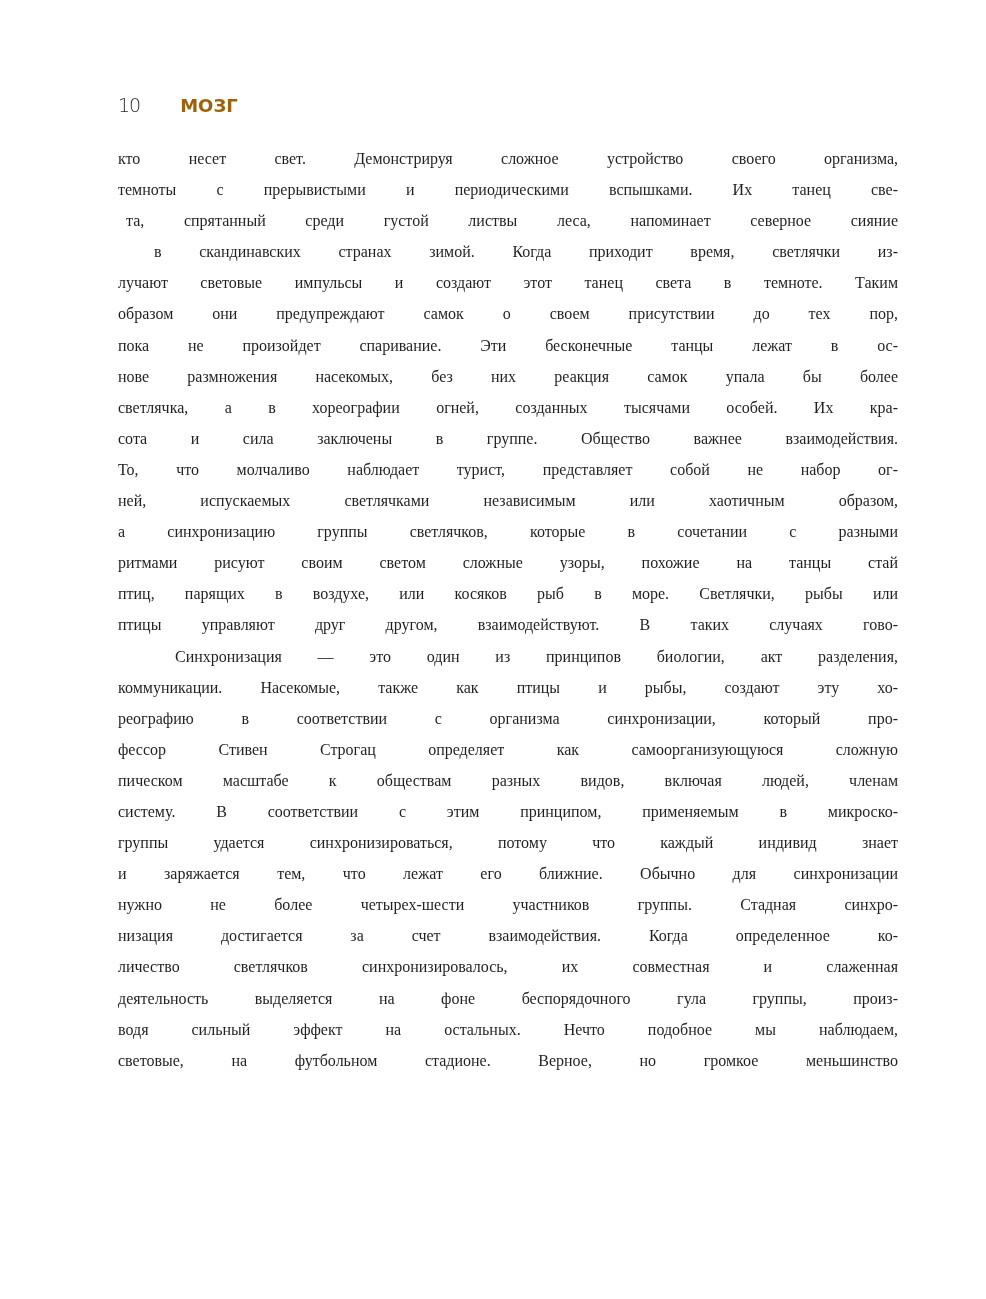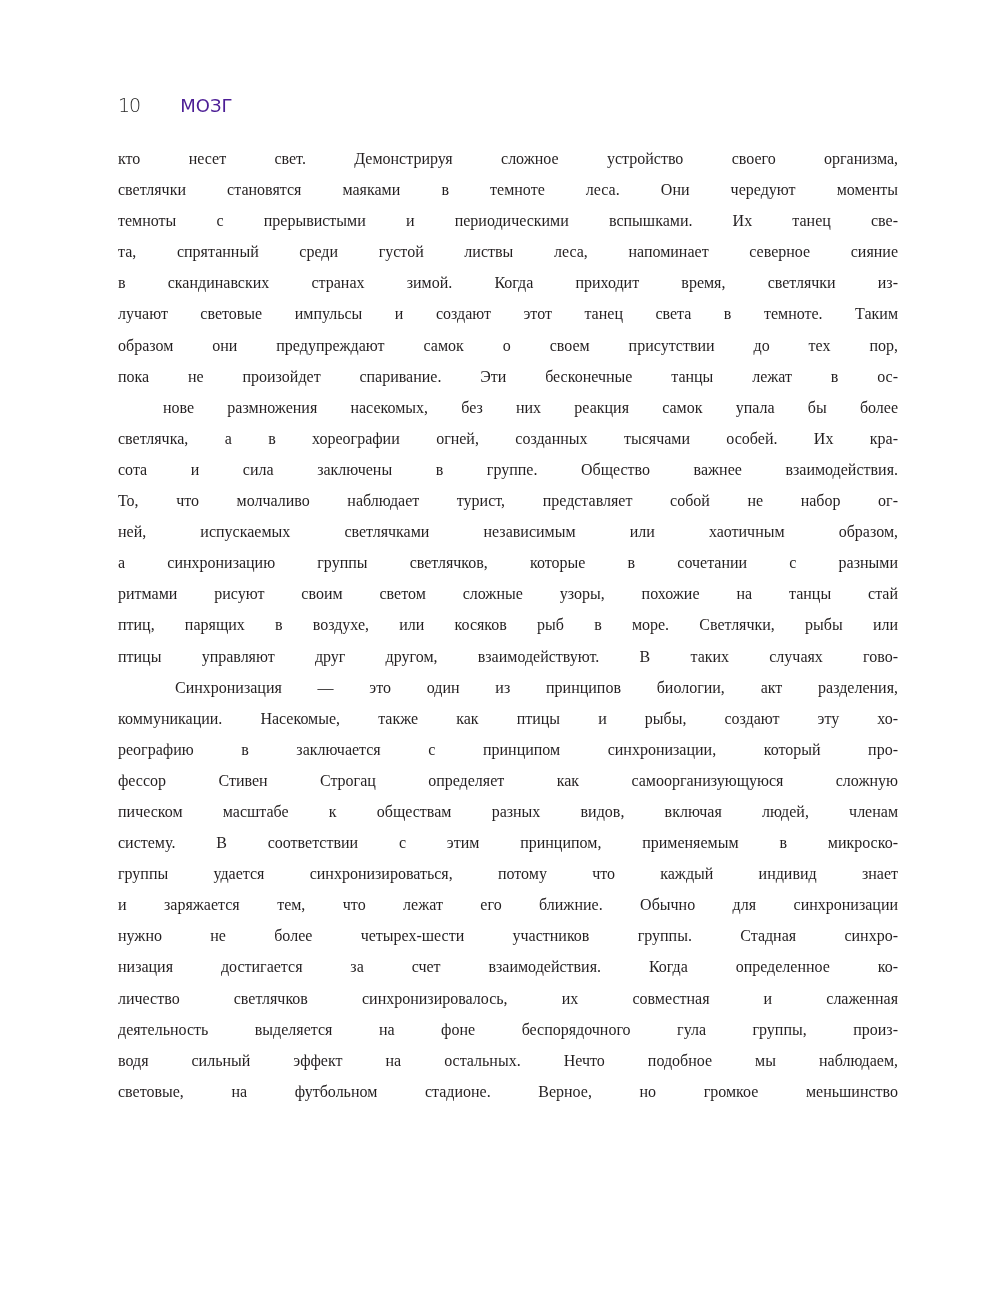--- a/index.html
+++ b/index.html
@@ -1,20 +1,20 @@
 <!DOCTYPE html>
 <html><head>
 <meta charset="utf-8">
 <style>
   html, body { margin: 0; padding: 0; background: #ffffff; }
   body { width: 986px; height: 1299px; position: relative; overflow: hidden; }
   .page { position: absolute; left: 0; top: 2px; width: 986px; height: 1299px; background: #ffffff; }
   .header { position: absolute; top: 88px; left: 118px; height: 30px; display: flex; align-items: center; }
   .page-num { font-family: "DejaVu Sans", sans-serif; font-size: 19px; color: #2a2a2a; letter-spacing: -1px; font-weight: 300; }
-  .running-title { font-family: "DejaVu Sans", sans-serif; font-size: 18px; color: #4c1d95; margin-left: 40px; font-weight: 400; letter-spacing: 0px; }
+  .running-title { font-family: "DejaVu Sans", sans-serif; font-size: 18px; color: #a16207; margin-left: 40px; font-weight: 700; letter-spacing: 0px; }
   .body-text { position: absolute; top: 141px; left: 118px; width: 780px; }
   .line {
     font-family: Liberation Serif, serif;
     font-size: 16px;
     line-height: 31.1px;
     height: 31.1px;
     color: #231f20;
     white-space: nowrap;
     text-align: justify;
     text-align-last: justify;
@@ -29,42 +29,41 @@
 <div class="page">
   <div class="header">
     <span class="page-num">10</span>
     <span class="running-title">МОЗГ</span>
   </div>
 
   <div class="body-text">
 
     <div>
       <div class="line" style="white-space: nowrap;">кто несет свет. Демонстрируя сложное устройство своего организма,</div>
-      <div class="line" style="white-space: nowrap;">светлячки становятся маяками в темноте леса. Они чередуют моменты</div>
       <div class="line" style="white-space: nowrap;">темноты с прерывистыми и периодическими вспышками. Их танец све-</div>
-      <div class="line" style="white-space: nowrap;">та, спрятанный среди густой листвы леса, напоминает северное сияние</div>
-      <div class="line" style="white-space: nowrap;">в скандинавских странах зимой. Когда приходит время, светлячки из-</div>
+      <div class="line" style="white-space: nowrap; margin-left: 8px;">та, спрятанный среди густой листвы леса, напоминает северное сияние</div>
+      <div class="line" style="white-space: nowrap; margin-left: 36px;">в скандинавских странах зимой. Когда приходит время, светлячки из-</div>
       <div class="line" style="white-space: nowrap;">лучают световые импульсы и создают этот танец света в темноте. Таким</div>
       <div class="line" style="white-space: nowrap;">образом они предупреждают самок о своем присутствии до тех пор,</div>
       <div class="line" style="white-space: nowrap;">пока не произойдет спаривание. Эти бесконечные танцы лежат в ос-</div>
-      <div class="line" style="white-space: nowrap; margin-left: 45px;">нове размножения насекомых, без них реакция самок упала бы более</div>
+      <div class="line" style="white-space: nowrap;">нове размножения насекомых, без них реакция самок упала бы более</div>
       <div class="line" style="white-space: nowrap;">светлячка, а в хореографии огней, созданных тысячами особей. Их кра-</div>
       <div class="line" style="white-space: nowrap;">сота и сила заключены в группе. Общество важнее взаимодействия.</div>
       <div class="line" style="white-space: nowrap;">То, что молчаливо наблюдает турист, представляет собой не набор ог-</div>
       <div class="line" style="white-space: nowrap;">ней, испускаемых светлячками независимым или хаотичным образом,</div>
       <div class="line" style="white-space: nowrap;">а синхронизацию группы светлячков, которые в сочетании с разными</div>
       <div class="line" style="white-space: nowrap;">ритмами рисуют своим светом сложные узоры, похожие на танцы стай</div>
       <div class="line" style="white-space: nowrap;">птиц, парящих в воздухе, или косяков рыб в море. Светлячки, рыбы или</div>
       <div class="line" style="white-space: nowrap;">птицы управляют друг другом, взаимодействуют. В таких случаях гово-</div>
     </div>
 
     <div>
       <div class="line indent" style="white-space: nowrap;">Синхронизация — это один из принципов биологии, акт разделения,</div>
       <div class="line" style="white-space: nowrap;">коммуникации. Насекомые, также как птицы и рыбы, создают эту хо-</div>
-      <div class="line" style="white-space: nowrap;">реографию в заключается с принципом синхронизации, который про-</div>
+      <div class="line" style="white-space: nowrap;">реографию в соответствии с организма синхронизации, который про-</div>
       <div class="line" style="white-space: nowrap;">фессор Стивен Строгац определяет как самоорганизующуюся сложную</div>
       <div class="line" style="white-space: nowrap;">пическом масштабе к обществам разных видов, включая людей, членам</div>
       <div class="line" style="white-space: nowrap;">систему. В соответствии с этим принципом, применяемым в микроско-</div>
       <div class="line" style="white-space: nowrap;">группы удается синхронизироваться, потому что каждый индивид знает</div>
       <div class="line" style="white-space: nowrap;">и заряжается тем, что лежат его ближние. Обычно для синхронизации</div>
       <div class="line" style="white-space: nowrap;">нужно не более четырех-шести участников группы. Стадная синхро-</div>
       <div class="line" style="white-space: nowrap;">низация достигается за счет взаимодействия. Когда определенное ко-</div>
       <div class="line" style="white-space: nowrap;">личество светлячков синхронизировалось, их совместная и слаженная</div>
       <div class="line" style="white-space: nowrap;">деятельность выделяется на фоне беспорядочного гула группы, произ-</div>
       <div class="line" style="white-space: nowrap;">водя сильный эффект на остальных. Нечто подобное мы наблюдаем,</div>

